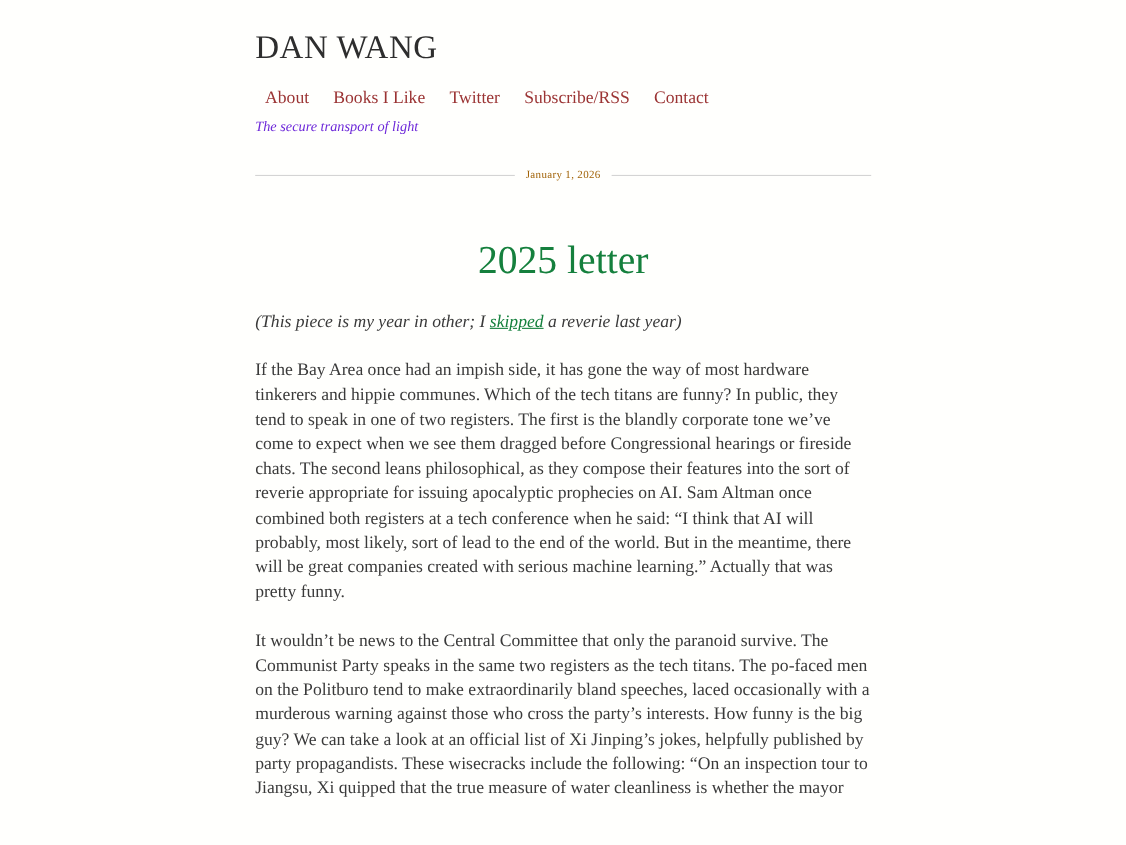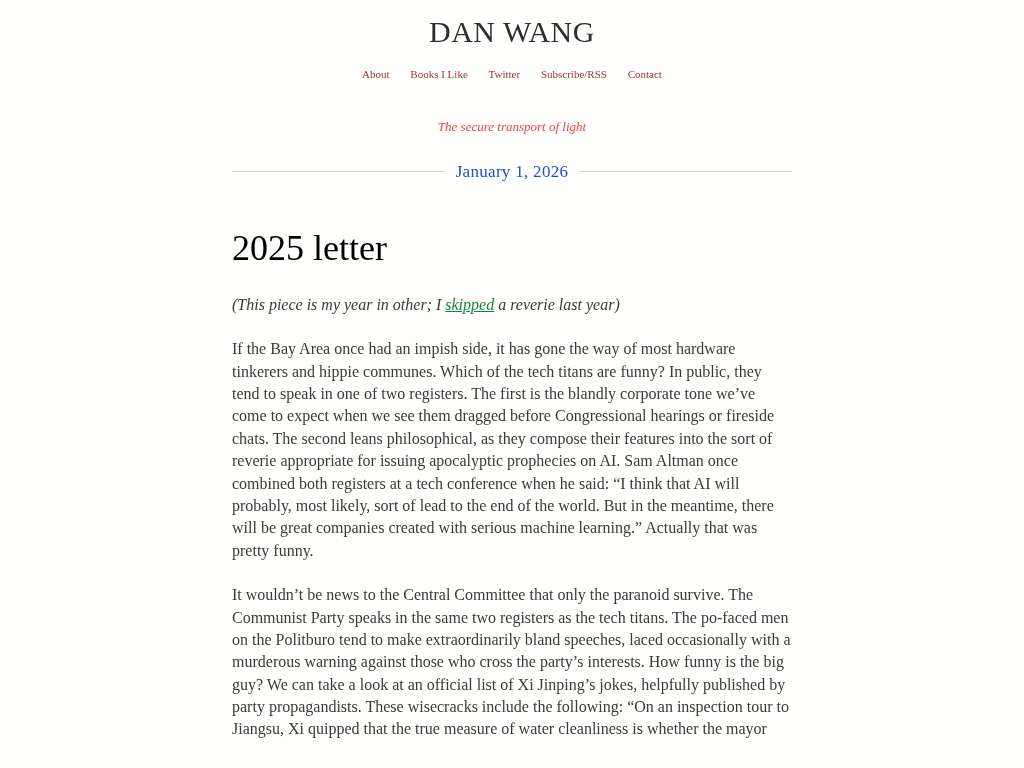--- a/index.html
+++ b/index.html
@@ -12,73 +12,74 @@
     overflow: hidden;
     background: #fffffd;
     font-family: "Liberation Serif", serif;
     color: #3a3a3a;
   }
   .page {
     width: 560px;
     margin: 0 auto;
   }
   .site-header {
-    text-align: center;
-    padding-top: 14px;
+    text-align: left;
+    padding-top: 26px;
   }
   .site-title {
     margin: 0;
     font-size: 30px;
     line-height: 1.2;
     font-weight: normal;
     color: #2e2e2e;
     letter-spacing: 0.5px;
   }
   .site-nav {
     margin-top: 18px;
-    font-size: 11px;
+    font-size: 16px;
     line-height: 1.2;
   }
   .site-nav a {
     color: #9b3434;
     text-decoration: none;
     margin: 0 9px;
     cursor: pointer;
   }
   .site-tagline {
-    margin-top: 38px;
+    margin-top: 8px;
     font-size: 13px;
     font-style: italic;
-    color: #ef4444;
+    color: #6d28d9;
     line-height: 1.25;
   }
   .date-divider {
     margin-top: 30px;
     display: flex;
     align-items: center;
     gap: 10px;
     height: 13px;
   }
   .date-divider .rule {
     flex: 1;
     height: 0;
     border-top: 1px solid #d4d4d4;
   }
   .date-divider .date {
-    font-size: 17px;
-    color: #1d4ed8;
+    font-size: 10px;
+    color: #a16207;
     white-space: nowrap;
     letter-spacing: 0.3px;
   }
   .post-title {
     margin: 50px 0 0 0;
     font-size: 36px;
     line-height: 1.15;
     font-weight: normal;
-    color: #000000;
+    text-align: center;
+    color: #15803d;
   }
   article p {
     font-size: 16px;
     line-height: 1.4;
     margin: 22px 0;
     color: #3a3a3a;
   }
   article p.intro {
     margin-top: 24px;
     font-style: italic;

